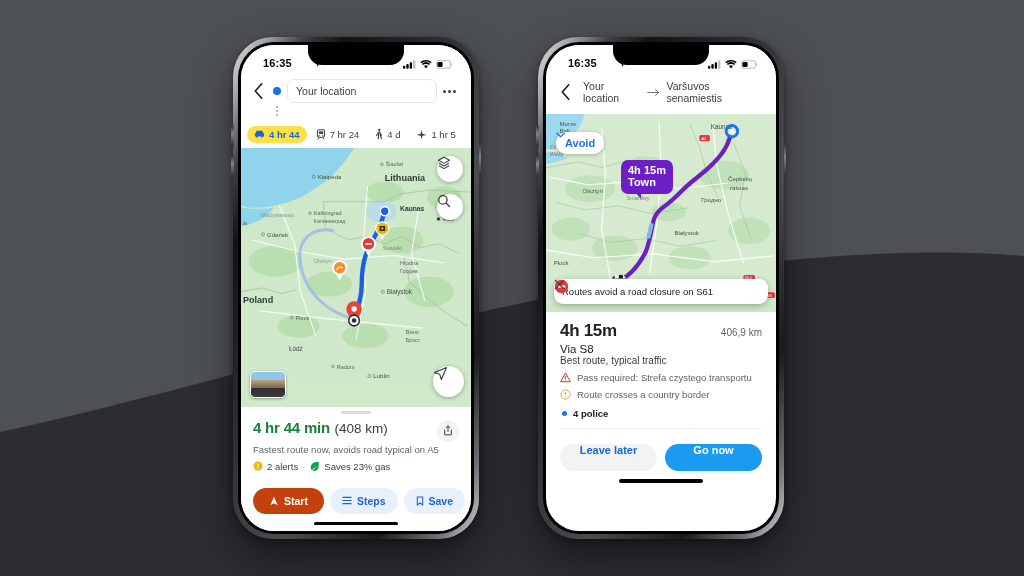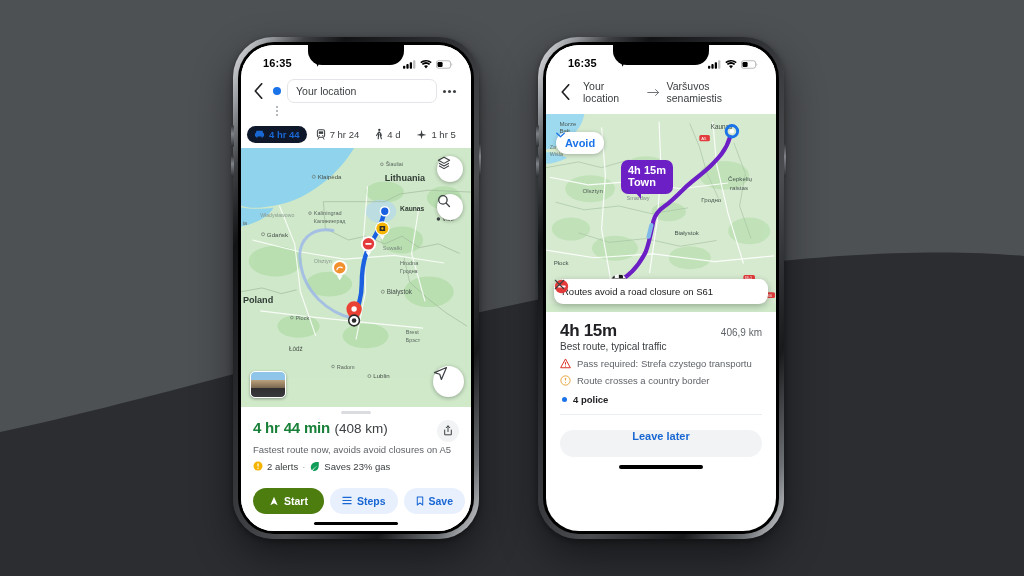--- a/index.html
+++ b/index.html
@@ -90,21 +90,21 @@
   
   .modes {
     display: flex; align-items: center; gap: 2px;
     padding: 4px 6px 5px 6px; background: #fff; position: relative; z-index: 8;
   }
   .mode {
     display: flex; align-items: center; gap: 4px;
     padding: 3px 7px; border-radius: 12px;
     font-size: 9.5px; color: #3c4043; cursor: pointer; white-space: nowrap;
   }
-  .mode.active { background: #0f172a; color: #1967d2; font-weight: bold; }
+  .mode.active { background: #fde047; color: #1967d2; font-weight: bold; }
   .mode svg { display:block; }
 
   
   .map { position: relative; flex: 1; background: #cfe9c9; overflow: hidden; }
   .map svg { position: absolute; inset: 0; }
 
   
   .map-fab {
     position: absolute; width: 26px; height: 26px; border-radius: 50%;
     background: #fff; box-shadow: 0 1px 4px rgba(0,0,0,.3);
@@ -149,21 +149,21 @@
     margin-top: 1px;
   }
   .sub { font-size: 9.5px; color:#5f6368; margin-top: 2px; line-height: 1.32; }
   .chips { display:flex; align-items:center; gap:4px; margin-top: 4px; font-size: 9.5px; color:#3c4043; }
   .chips .sep { color:#9aa0a6; }
   .actions { display:flex; gap:6px; padding: 8px 12px 0; }
   .pill {
     display:flex;align-items:center;justify-content:center;gap:5px;
     height:26px; border-radius:14px; font-size:10.5px; font-weight:bold; cursor:pointer;
   }
-  .pill.primary { background:#4d7c0f; color:#fff; padding: 0 16px; }
+  .pill.primary { background:#c2410c; color:#fff; padding: 0 16px; }
   .pill.ghost { background:#e8f0fe; color:#1967d2; padding: 0 12px; }
   .home-ind { width: 84px; height: 3.5px; background:#000; border-radius:3px; margin: 8px auto 6px; }
 
   
   .route-bar {
     display:flex; align-items:center; gap:7px; padding: 7px 12px 8px 8px;
     background:#fff; position:relative; z-index:8; font-size:10.5px; color:#3c4043;
   }
   .route-bar .txt { display:flex; align-items:center; gap:6px; }
 
@@ -443,21 +443,21 @@
                 <span class="eta-dist">(408 km)</span>
               </div>
               <div class="share-btn">
                 <svg width="10" height="11" viewBox="0 0 13 14">
                     <path d="M6.5 1v7.4" stroke="#3c4043" stroke-width="1.3" stroke-linecap="round"></path>
                     <path d="M4.1 3.4L6.5 1l2.4 2.4" fill="none" stroke="#3c4043" stroke-width="1.3" stroke-linecap="round" stroke-linejoin="round"></path>
                     <path d="M2.2 6.4v6.2h8.6V6.4" fill="none" stroke="#3c4043" stroke-width="1.3" stroke-linecap="round" stroke-linejoin="round"></path>
                   </svg>
               </div>
             </div>
-            <div class="sub">Fastest route now, avoids avoid closures on A5</div>
+            <div class="sub">Fastest route now, avoids road typical on A5</div>
             <div class="chips">
               <svg width="10" height="10" viewBox="0 0 12 12">
                   <circle cx="6" cy="6" r="5.4" fill="#f5b400"></circle>
                   <rect x="5.3" y="2.8" width="1.5" height="4" rx=".7" fill="#fff"></rect>
                   <circle cx="6" cy="8.7" r=".85" fill="#fff"></circle>
                 </svg>
               <span>2 alerts</span>
               <span class="sep">·</span>
               <svg width="11" height="11" viewBox="0 0 13 13">
                   <path d="M11.5 1.2C6.6.6 2.4 3 2.1 7c-.1 1.6.5 3 1.5 3.9C5 9 7.6 6.6 10.2 5.6 8 7.2 5.6 9.4 4.4 11.6c2.9 1 6.2-.6 6.9-4.2.3-1.6.4-4.2.2-6.2z" fill="#0f9d58"></path>
@@ -655,20 +655,21 @@
             </span>
           </div>
         </div>
 
         <div class="rsheet">
           <div class="rsheet-pad">
             <div class="rtop">
               <span class="rtime">4h 15m</span>
               <span class="rdist">406,9 km</span>
             </div>
+            <div class="rvia">Via S8</div>
             <div class="rbest">Best route, typical traffic</div>
 
             <div class="warn">
               <svg width="11" height="11" viewBox="0 0 14 14">
                   <path d="M7 1.2L13.2 12.4H.8z" fill="none" stroke="#d93025" stroke-width="1.25" stroke-linejoin="round"></path>
                   <rect x="6.35" y="5" width="1.3" height="3.6" rx=".6" fill="#d93025"></rect>
                   <circle cx="7" cy="10.3" r=".75" fill="#d93025"></circle>
                 </svg>
               <span>Pass required: Strefa czystego transportu</span>
             </div>
@@ -684,20 +685,23 @@
             <div class="police">
               <span class="pd"></span>
               <span>4 police</span>
             </div>
             <div class="rdiv"></div>
           </div>
           <div class="ractions">
             <div class="rpill later">
               <span>Leave later</span>
             </div>
+            <div class="rpill go">
+              <span>Go now</span>
+            </div>
           </div>
           <div class="home-ind"></div>
         </div>
 
       </div>
     </div>
   </div>
 </div>
 
 </body></html>

